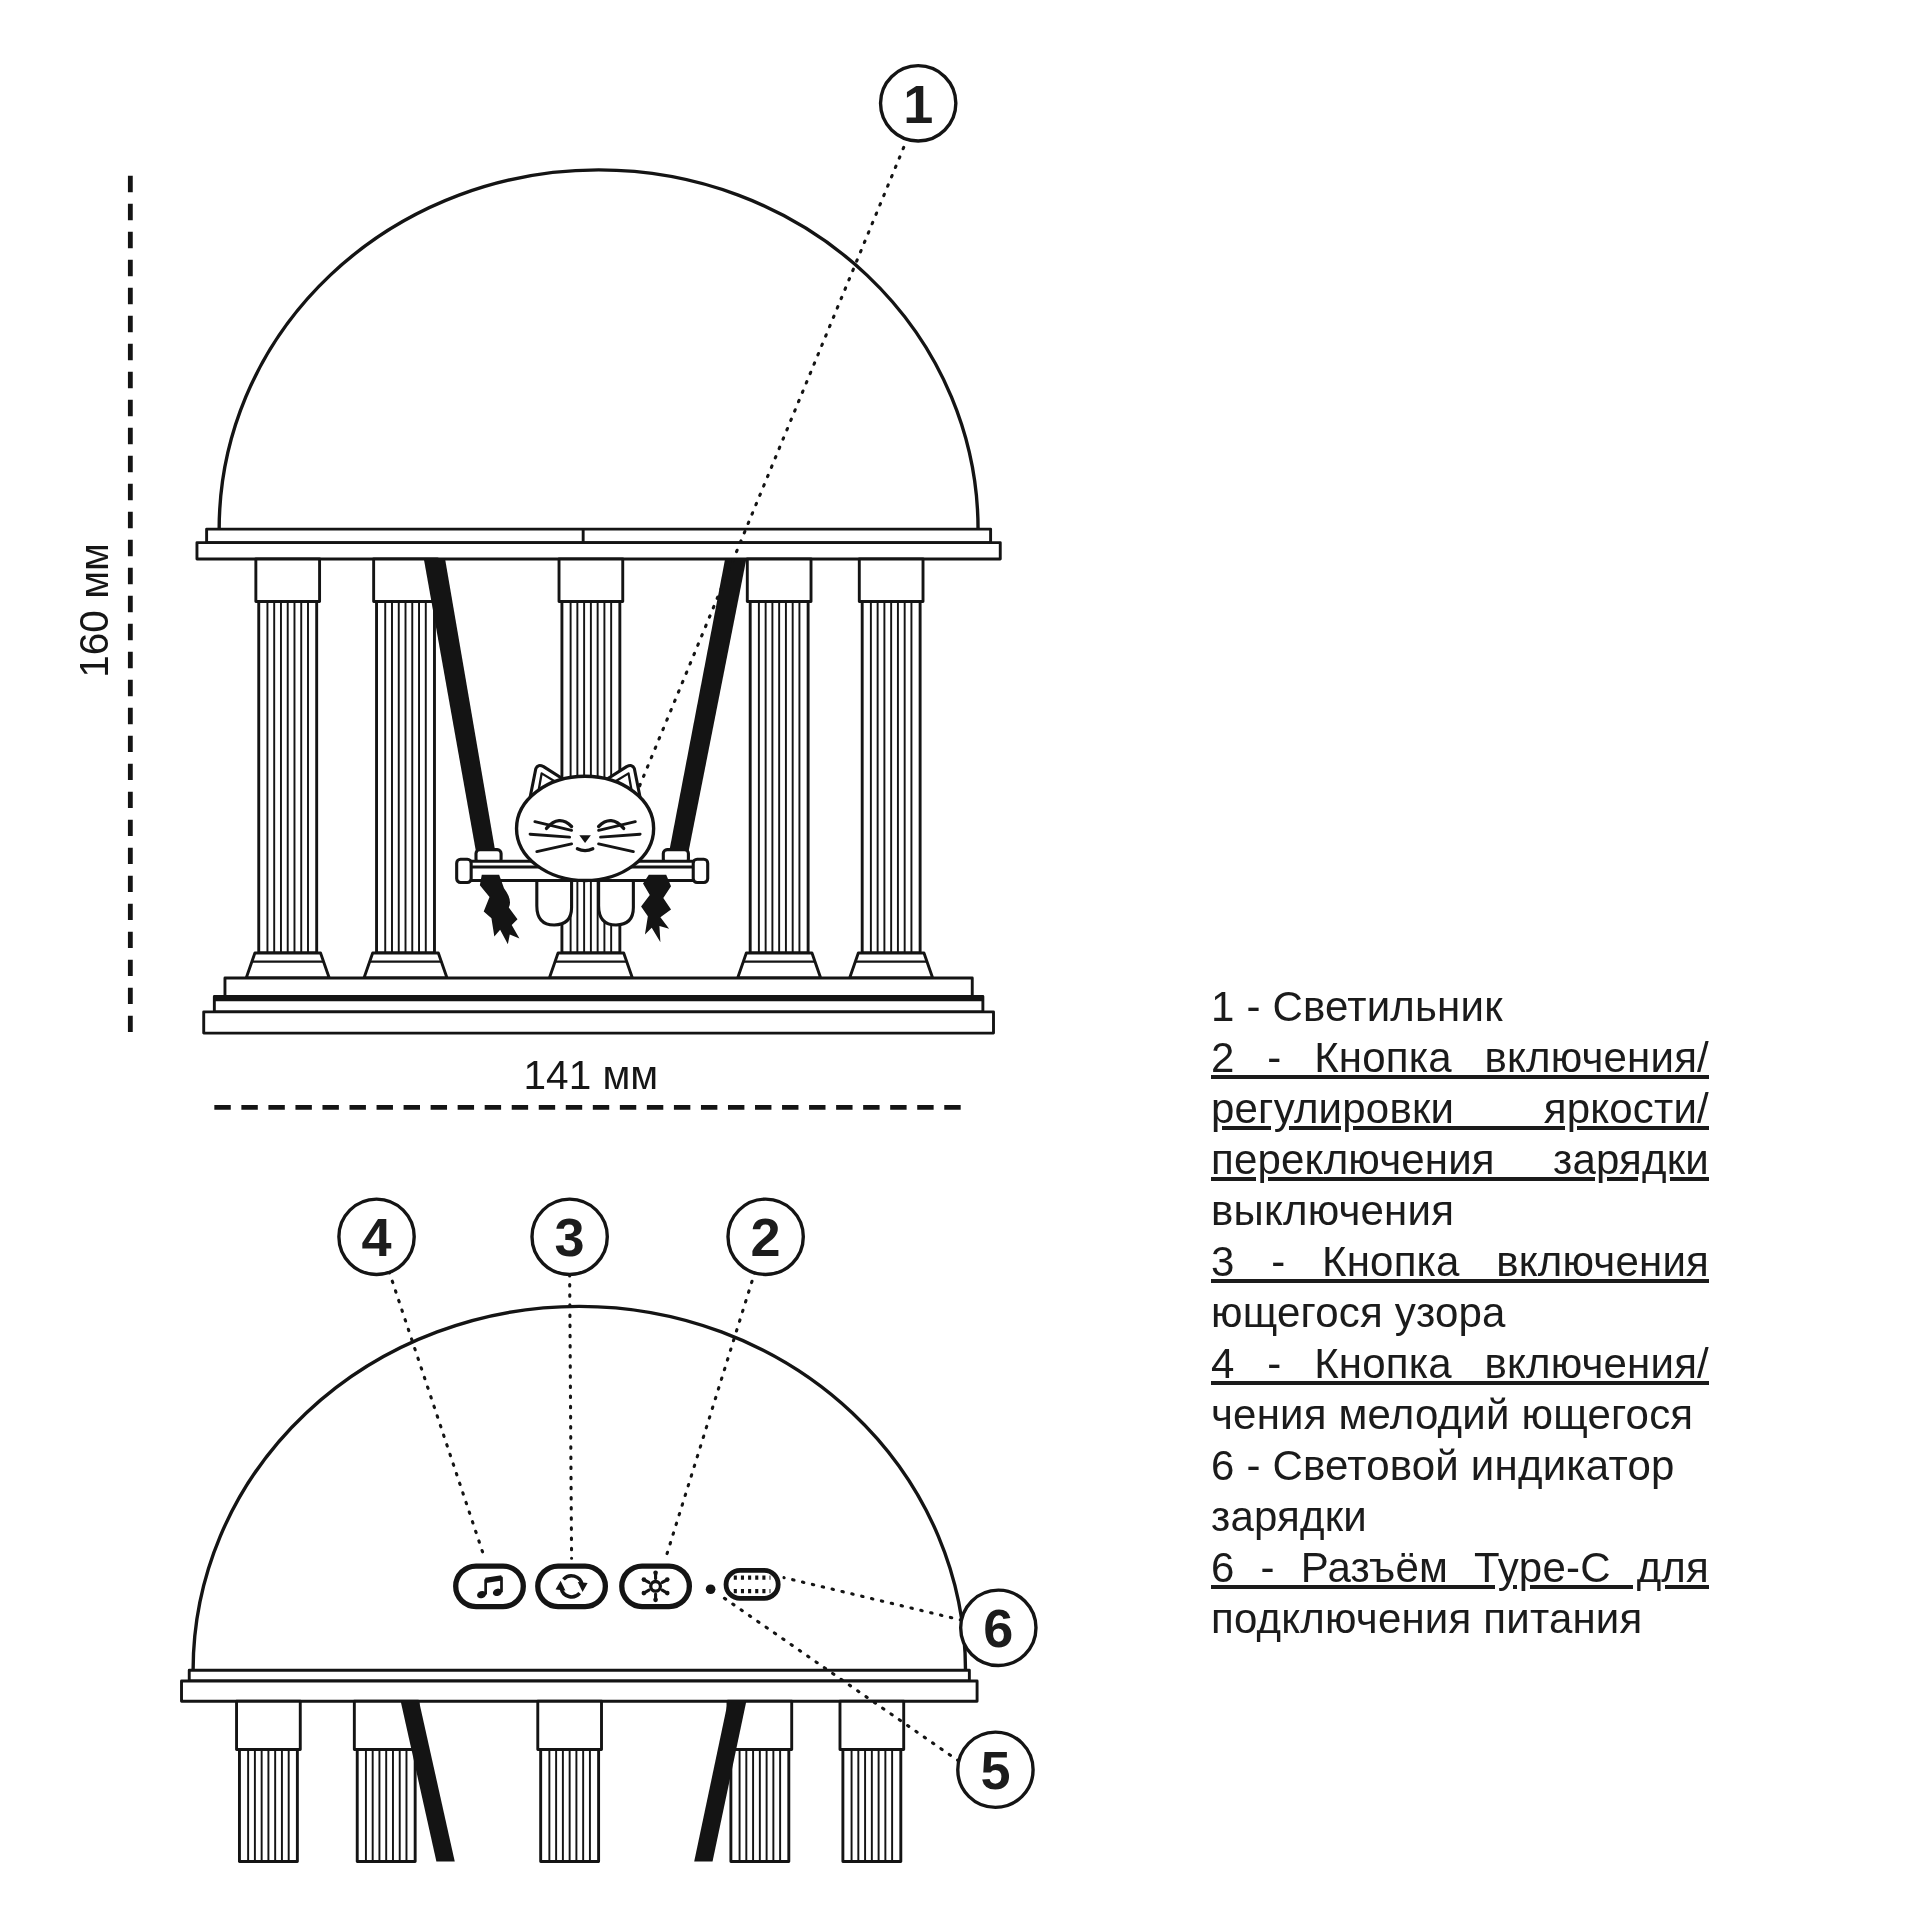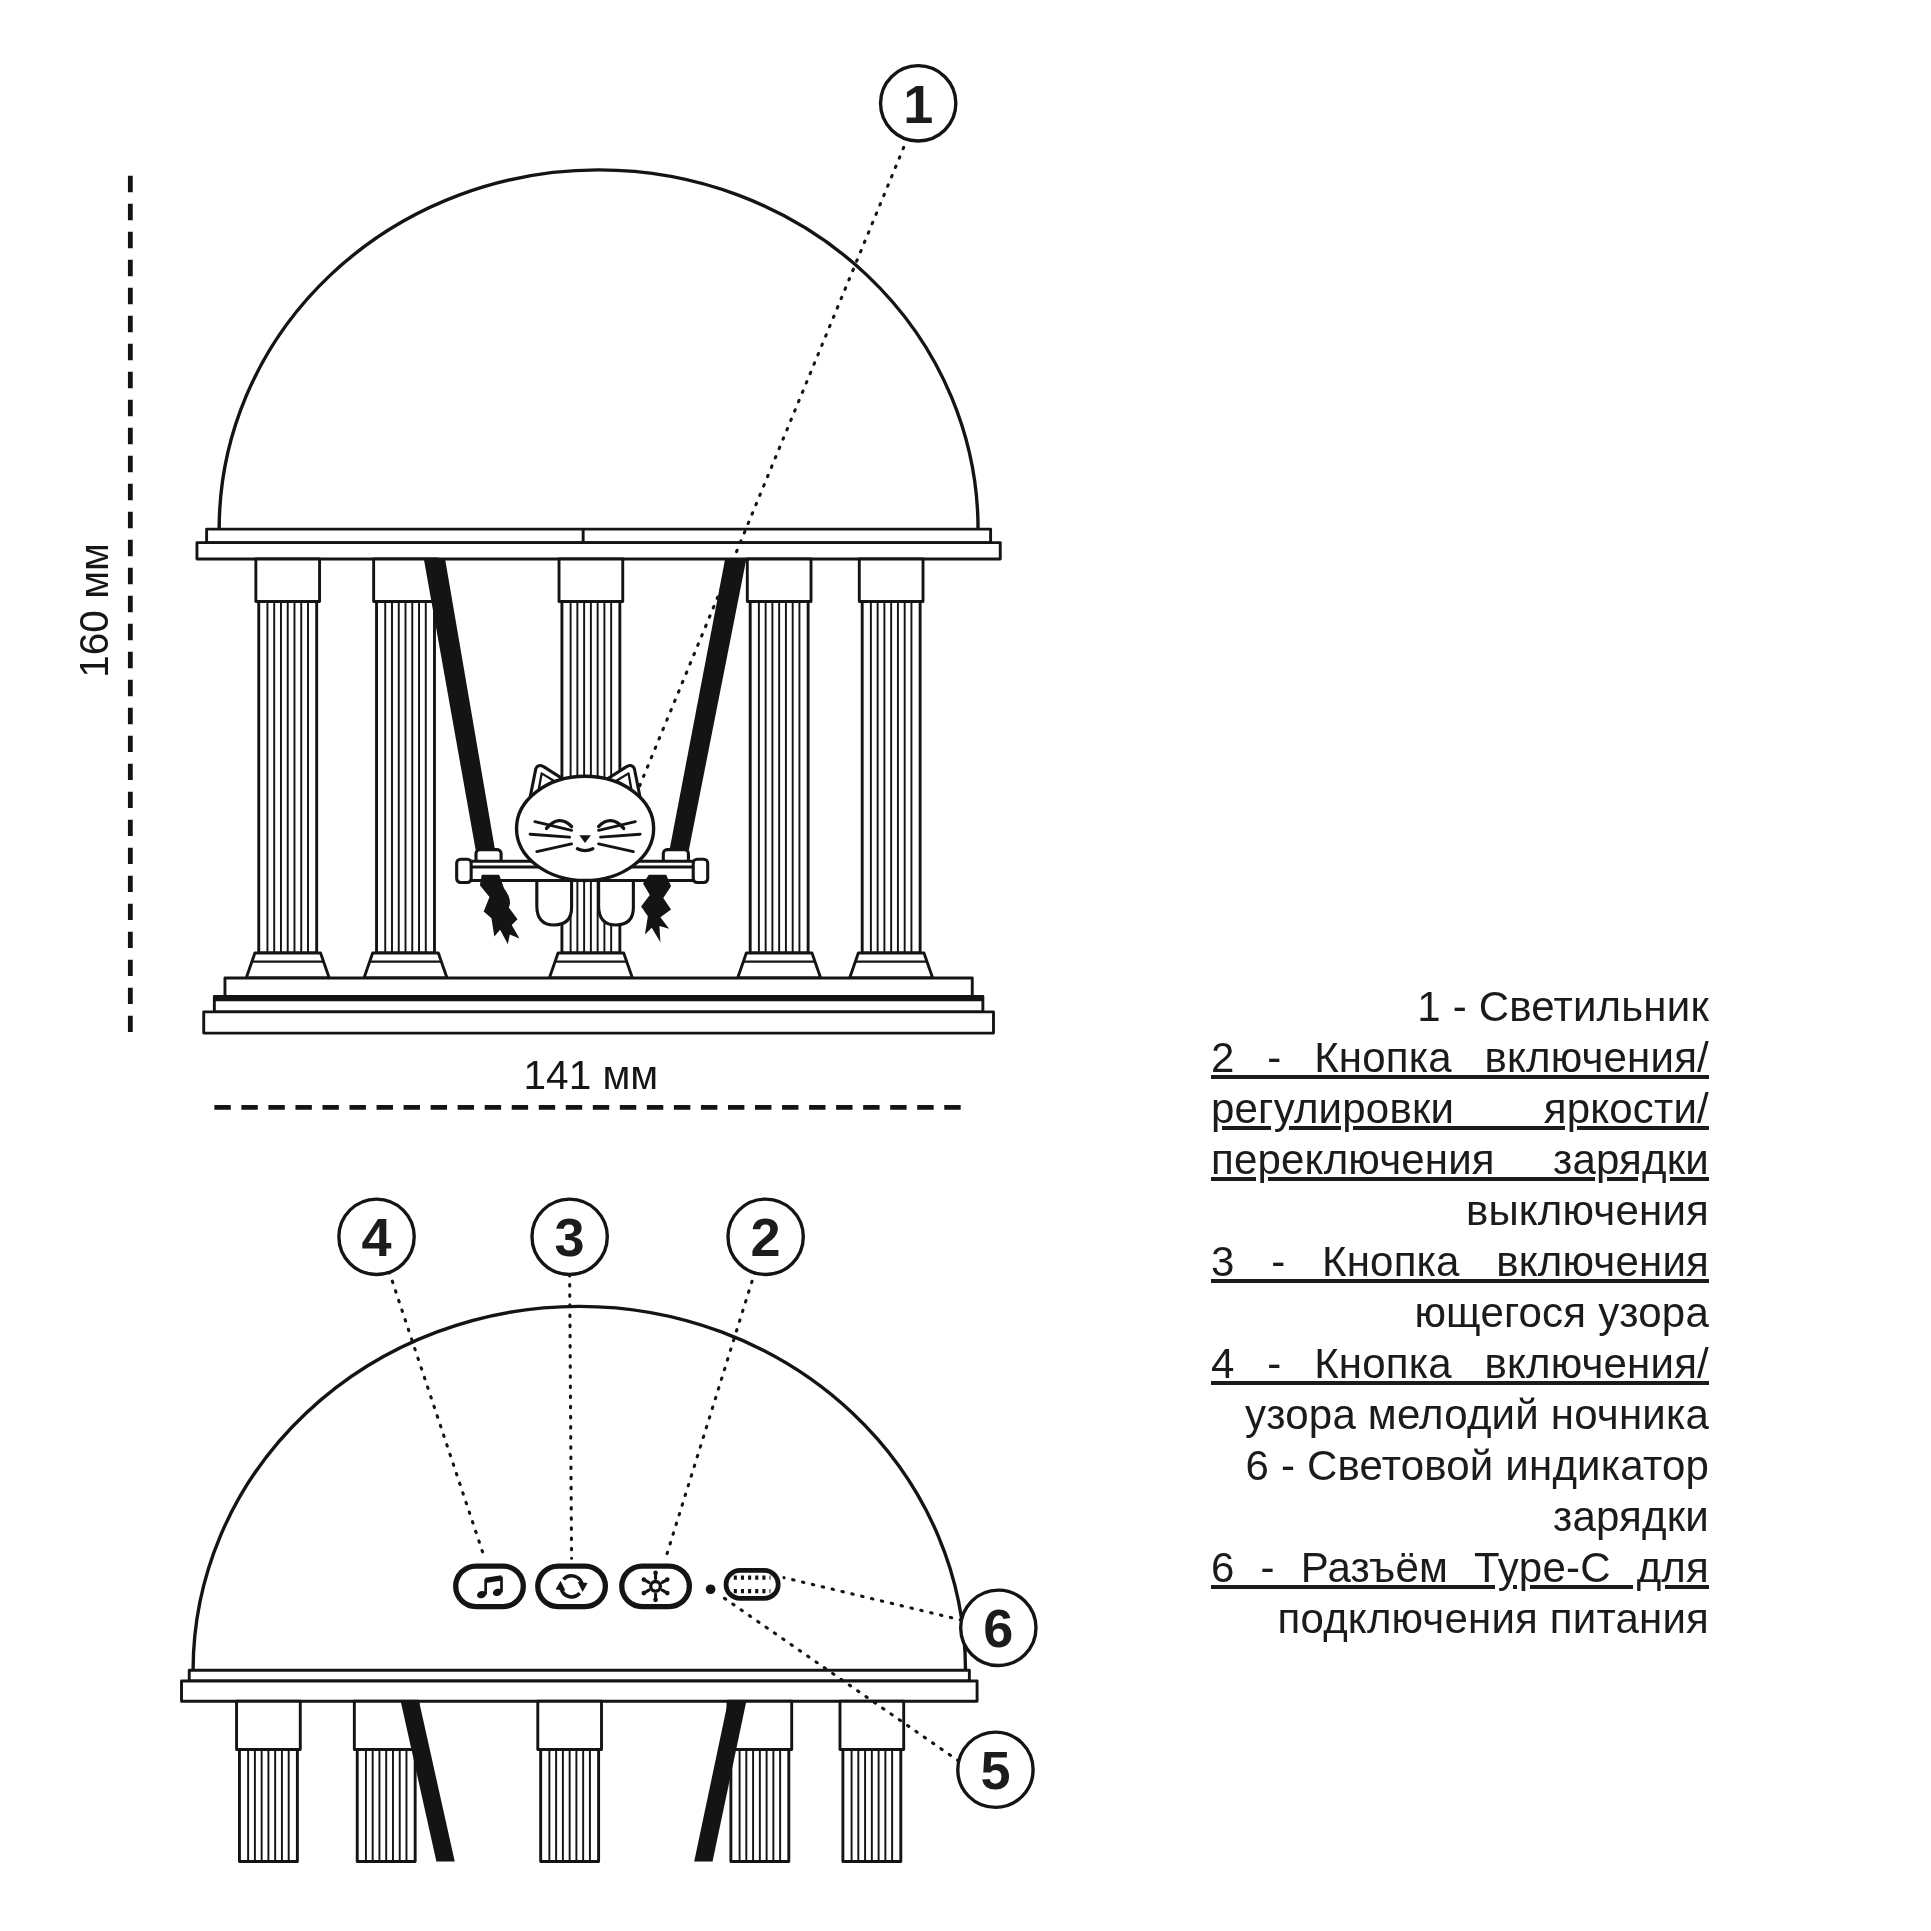--- a/index.html
+++ b/index.html
@@ -3,21 +3,21 @@
 <meta charset="utf-8">
 <style>
   html,body{margin:0;padding:0;background:#fff;}
   #stage{position:relative;width:1931px;height:1931px;background:#fff;overflow:hidden;
          font-family:"Liberation Sans","DejaVu Sans",sans-serif;}
   #drawing{position:absolute;left:0;top:0;}
   .dim-label{font-size:42px;fill:#161616;}
   .callout-num{font-size:56px;font-weight:700;fill:#1c1c1c;text-anchor:middle;}
   #legend{position:absolute;left:1211px;top:981px;width:498px;color:#1b1b1b;
           font-size:42px;line-height:51px;letter-spacing:0.2px;}
-  #legend .ln{white-space:nowrap;text-align:right;}
+  #legend .ln{white-space:nowrap;}
   #legend .ln.jl{white-space:normal;text-align:justify;text-align-last:justify;text-decoration:underline;}
 </style>
 </head>
 <body>
 
 <div id="stage">
 
 <svg id="drawing" width="1931" height="1931" viewBox="0 0 2000 2000" fill="none" stroke="#141414" stroke-width="3" stroke-linejoin="round">
 
   <g>
@@ -248,21 +248,21 @@
 <div id="legend">
 
 <div class="ln">1 - Светильник</div>
       <div class="ln jl">2 - Кнопка включения/</div>
       <div class="ln jl">регулировки яркости/</div>
       <div class="ln jl">переключения зарядки</div>
       <div class="ln">выключения</div>
       <div class="ln jl">3 - Кнопка включения</div>
       <div class="ln">ющегося узора</div>
       <div class="ln jl">4 - Кнопка включения/</div>
-      <div class="ln">узора мелодий ночника</div>
+      <div class="ln">чения мелодий ющегося</div>
       <div class="ln">6 - Световой индикатор</div>
       <div class="ln">зарядки</div>
       <div class="ln jl">6 - Разъём Type-C для</div>
       <div class="ln">подключения питания</div>
     </div>
 
 </div>
 
 
 </body></html>

